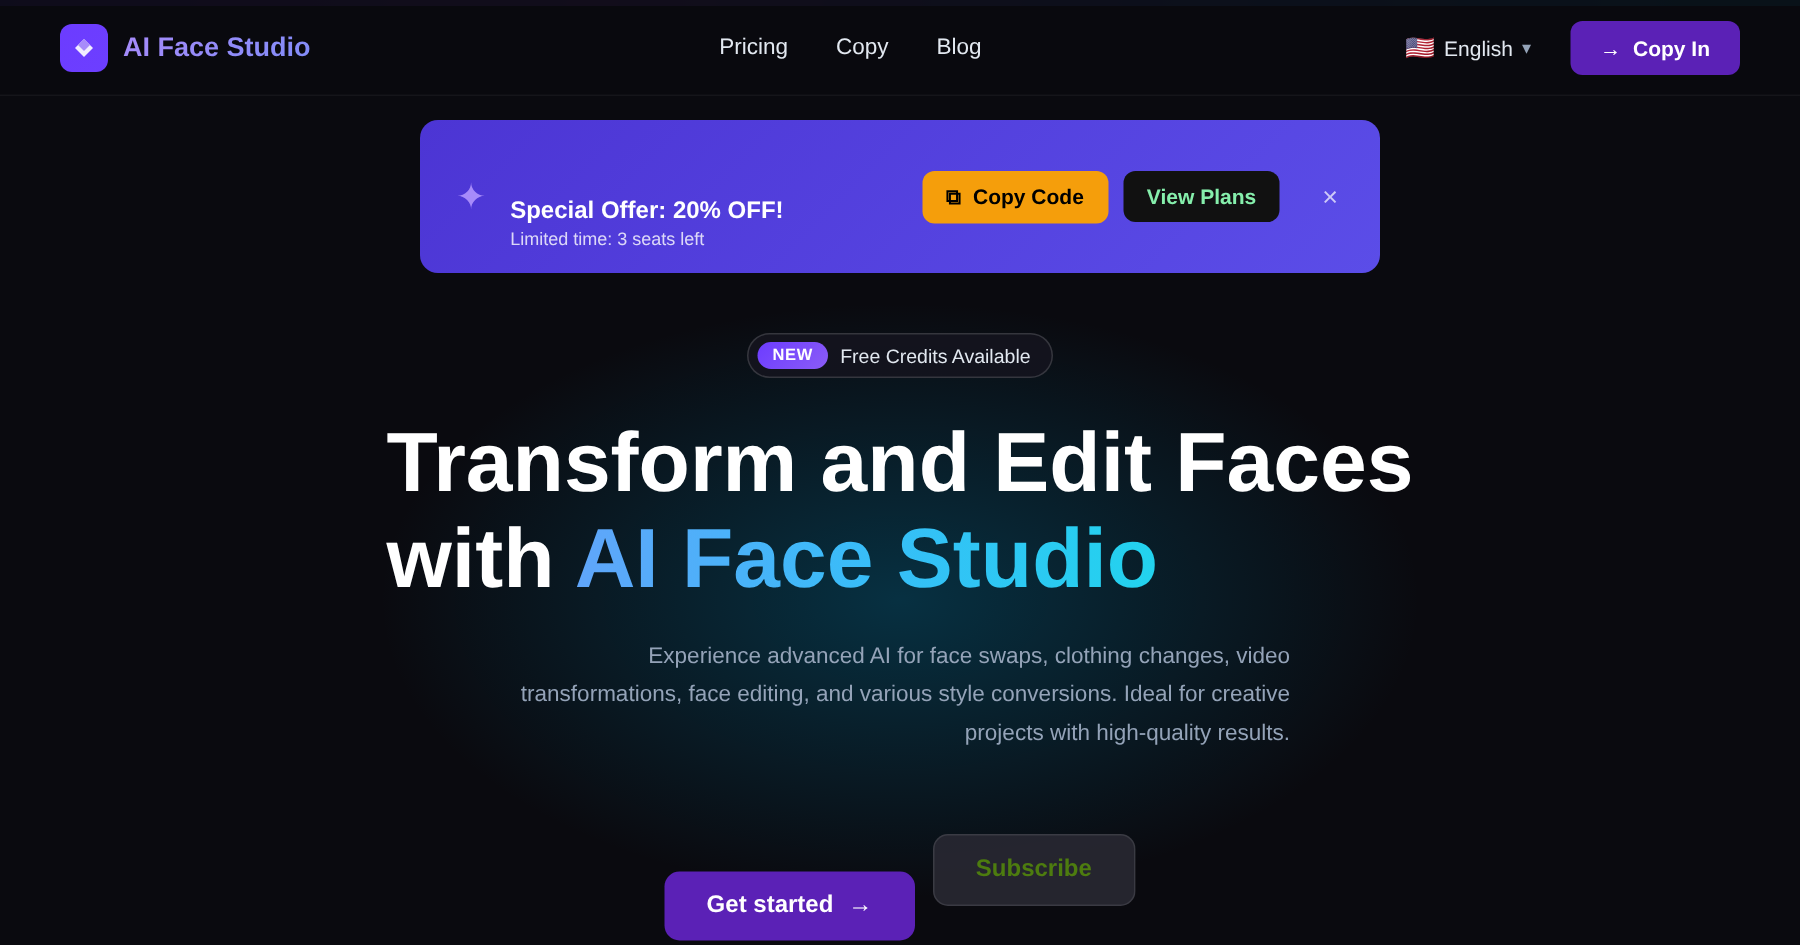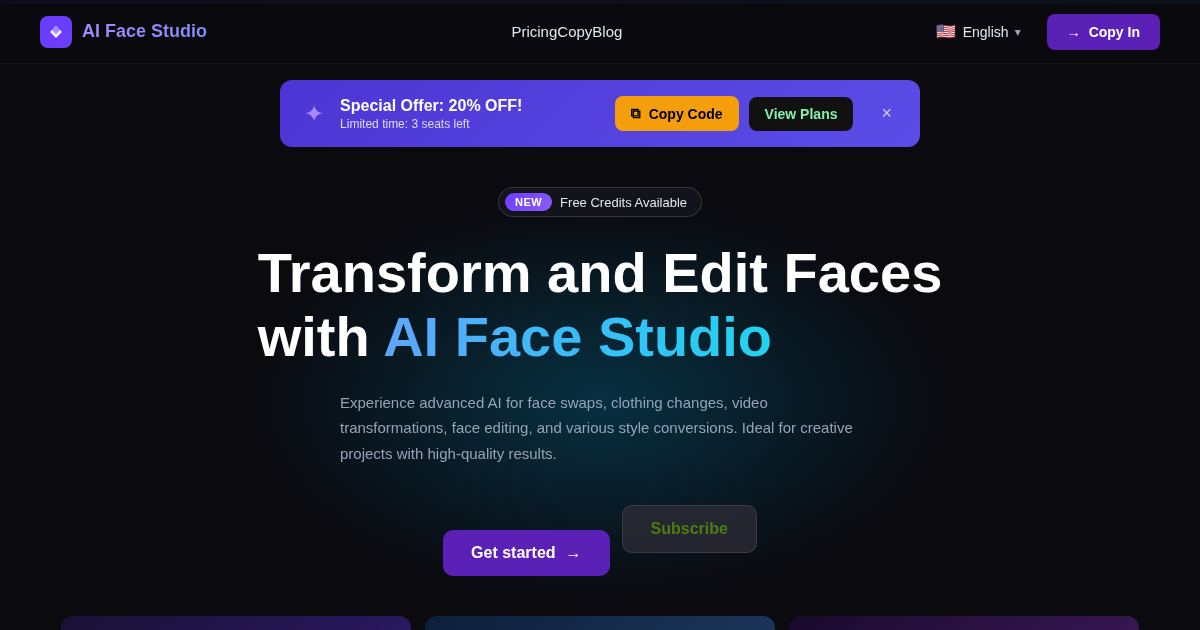--- a/index.html
+++ b/index.html
@@ -70,20 +70,21 @@
       font-size: 18px;
       font-weight: 700;
       background: linear-gradient(135deg, #a78bfa, #818cf8);
       -webkit-background-clip: text;
       -webkit-text-fill-color: transparent;
     }
 
     nav {
       display: flex;
       align-items: center;
+      gap: 32px;
     }
 
     .nav-link {
       color: #e2e8f0;
       font-size: 15px;
       font-weight: 500;
       text-decoration: none;
       cursor: pointer;
     }
 
@@ -142,20 +143,21 @@
     }
 
     .banner-star {
       font-size: 24px;
       color: #a78bfa;
       flex-shrink: 0;
     }
 
     .banner-text {
       flex: 1;
+      margin-top: 36px;
     }
 
     .banner-title {
       font-size: 16px;
       font-weight: 700;
       color: #fff;
     }
 
     .banner-subtitle {
       font-size: 12px;
@@ -265,26 +267,26 @@
       color: #fff;
     }
 
     .hero-title-gradient {
       background: linear-gradient(90deg, #60a5fa, #38bdf8, #22d3ee);
       -webkit-background-clip: text;
       -webkit-text-fill-color: transparent;
     }
 
     .hero-subtitle {
-      text-align: left;
+      text-align: right;
       color: #94a3b8;
       font-size: 15px;
       line-height: 1.7;
       max-width: 520px;
-      margin-bottom: 16px;
+      margin-bottom: 32px;
     }
 
     .hero-actions {
       display: flex;
       align-items: center;
       gap: 12px;
       margin-bottom: 40px;
     }
 
     .get-started-btn {

